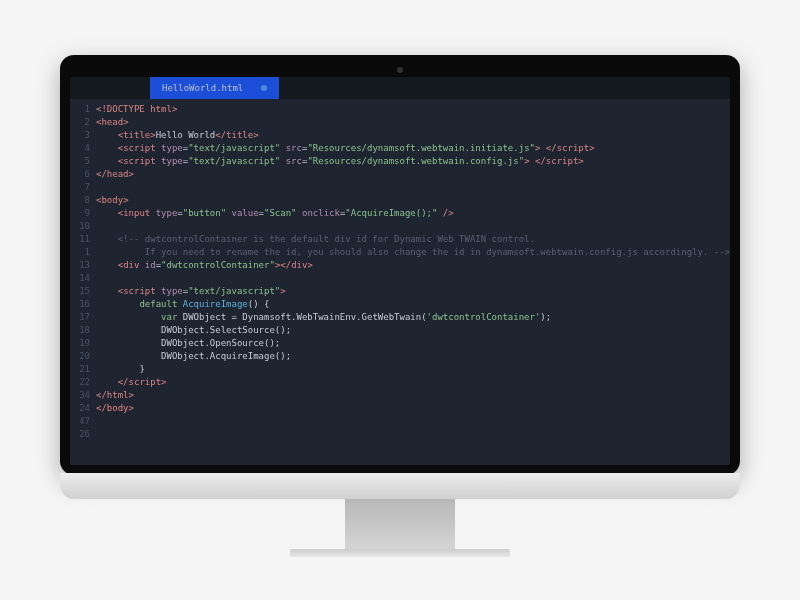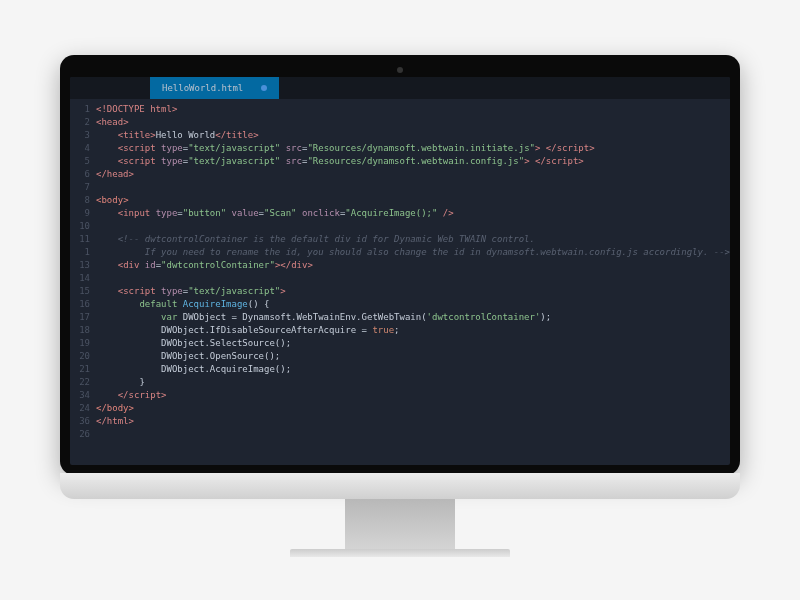--- a/index.html
+++ b/index.html
@@ -2,34 +2,34 @@
 <html><head>
 <meta charset="utf-8">
 <style>
 *{margin:0;padding:0;box-sizing:border-box}
 body{background:#f5f5f5;font-family:Menlo,Consolas,monospace;display:flex;justify-content:center;align-items:center;height:600px;width:800px}
 .monitor{width:680px;height:490px;position:relative}
 .bezel{width:680px;height:420px;background:#0a0a0a;border-radius:14px;padding:12px 10px 10px;box-shadow:0 8px 24px rgba(0,0,0,.3)}
 .camera{width:6px;height:6px;background:#333;border-radius:50%;margin:0 auto 4px}
 .screen{background:#1e2430;width:100%;height:calc(100% - 10px);border-radius:2px;overflow:hidden;display:flex;flex-direction:column}
 .tabbar{height:22px;background:#14181f;display:flex}
-.tab{display:flex;align-items:center;padding:0 12px;background:#0369a1;color:#b8c0cc;font-size:9px;gap:18px}
+.tab{display:flex;align-items:center;padding:0 12px;background:#1d4ed8;color:#b8c0cc;font-size:9px;gap:18px}
 .dot{width:6px;height:6px;background:#4a90d9;border-radius:50%}
 .editor{flex:1;display:flex;font-size:9px;line-height:13px;padding-top:4px}
 .gutter{width:28px;text-align:right;color:#4a5262;padding-right:6px;user-select:none}
 .gutter div{height:13px}
 .code{flex:1;color:#c5cdd9}
 .line{height:13px;white-space:pre}
 .t-tag{color:#d98585}
 .t-body{color:#e2857c}
 .t-attr{color:#b48ead}
 .t-str{color:#8cc28c}
 .t-key{color:#8cc28c}
 .t-fn{color:#5eb3e0}
-.t-cm{color:#586070;font-style:italic}
+.t-cm{color:#586070;}
 .t-bool{color:#d08770}
 .stand-neck{width:110px;height:50px;background:linear-gradient(#b8b8b8,#d4d4d4);margin:0 auto}
 .stand-base{width:220px;height:8px;background:linear-gradient(#ccc,#e8e8e8);margin:0 auto;border-radius:2px 2px 0 0}
 .chin{height:26px;background:linear-gradient(#ececec,#d0d0d0);border-radius:0 0 14px 14px;margin-top:-2px}
 </style>
 </head>
 <body>
 
 <div class="monitor">
   <div class="bezel">
@@ -61,49 +61,48 @@
             <div>15</div>
             <div>16</div>
             <div>17</div>
             <div>18</div>
             <div>19</div>
             <div>20</div>
             <div>21</div>
             <div>22</div>
             <div>34</div>
             <div>24</div>
-            <div>36</div>
+            <div>47</div>
             <div>26</div>
           </div>
         <div class="code">
 <div class="line"><span class="t-tag">&lt;</span><span class="t-tag">!DOCTYPE html</span><span class="t-tag">&gt;</span></div>
 <div class="line"><span class="t-tag">&lt;</span><span class="t-tag">head</span><span class="t-tag">&gt;</span></div>
 <div class="line">    <span class="t-tag">&lt;</span><span class="t-tag">title</span><span class="t-tag">&gt;</span><span>Hello World</span><span class="t-tag">&lt;/</span><span class="t-tag">title</span><span class="t-tag">&gt;</span></div>
 <div class="line">    <span class="t-tag">&lt;</span><span class="t-tag">script</span><span class="t-attr"> type</span><span>=</span><span class="t-str">"text/javascript"</span><span class="t-attr"> src</span><span>=</span><span class="t-str">"Resources/dynamsoft.webtwain.initiate.js"</span><span class="t-tag">&gt;</span><span> </span><span class="t-tag">&lt;/</span><span class="t-tag">script</span><span class="t-tag">&gt;</span></div>
 <div class="line">    <span class="t-tag">&lt;</span><span class="t-tag">script</span><span class="t-attr"> type</span><span>=</span><span class="t-str">"text/javascript"</span><span class="t-attr"> src</span><span>=</span><span class="t-str">"Resources/dynamsoft.webtwain.config.js"</span><span class="t-tag">&gt;</span><span> </span><span class="t-tag">&lt;/</span><span class="t-tag">script</span><span class="t-tag">&gt;</span></div>
 <div class="line"><span class="t-tag">&lt;/</span><span class="t-tag">head</span><span class="t-tag">&gt;</span></div>
 <div class="line"></div>
 <div class="line"><span class="t-body">&lt;</span><span class="t-body">body</span><span class="t-body">&gt;</span></div>
 <div class="line">    <span class="t-tag">&lt;</span><span class="t-tag">input</span><span class="t-attr"> type</span><span>=</span><span class="t-str">"button"</span><span class="t-attr"> value</span><span>=</span><span class="t-str">"Scan"</span><span class="t-attr"> onclick</span><span>=</span><span class="t-str">"AcquireImage();"</span><span class="t-tag"> /&gt;</span></div>
 <div class="line"></div>
 <div class="line">    <span class="t-cm">&lt;!-- dwtcontrolContainer is the default div id for Dynamic Web TWAIN control.</span></div>
 <div class="line">    <span class="t-cm">     If you need to rename the id, you should also change the id in dynamsoft.webtwain.config.js accordingly. --&gt;</span></div>
 <div class="line">    <span class="t-tag">&lt;</span><span class="t-tag">div</span><span class="t-attr"> id</span><span>=</span><span class="t-str">"dwtcontrolContainer"</span><span class="t-tag">&gt;</span><span class="t-tag">&lt;/</span><span class="t-tag">div</span><span class="t-tag">&gt;</span></div>
 <div class="line"></div>
 <div class="line">    <span class="t-tag">&lt;</span><span class="t-tag">script</span><span class="t-attr"> type</span><span>=</span><span class="t-str">"text/javascript"</span><span class="t-tag">&gt;</span></div>
 <div class="line">        <span class="t-key">default</span><span> </span><span class="t-fn">AcquireImage</span><span>() {</span></div>
 <div class="line">            <span class="t-key">var</span><span> DWObject = Dynamsoft.WebTwainEnv.GetWebTwain(</span><span class="t-str">'dwtcontrolContainer'</span><span>);</span></div>
-<div class="line">            <span>DWObject.IfDisableSourceAfterAcquire = </span><span class="t-bool">true</span><span>;</span></div>
 <div class="line">            <span>DWObject.SelectSource();</span></div>
 <div class="line">            <span>DWObject.OpenSource();</span></div>
 <div class="line">            <span>DWObject.AcquireImage();</span></div>
 <div class="line">        <span>}</span></div>
 <div class="line">    <span class="t-tag">&lt;/</span><span class="t-tag">script</span><span class="t-tag">&gt;</span></div>
+<div class="line"><span class="t-tag">&lt;/</span><span class="t-tag">html</span><span class="t-tag">&gt;</span></div>
 <div class="line"><span class="t-body">&lt;/</span><span class="t-body">body</span><span class="t-body">&gt;</span></div>
-<div class="line"><span class="t-tag">&lt;/</span><span class="t-tag">html</span><span class="t-tag">&gt;</span></div>
         </div>
       </div>
     </div>
   </div>
   <div class="chin"></div>
   <div class="stand-neck"></div>
   <div class="stand-base"></div>
 </div>
 
 </body></html>

